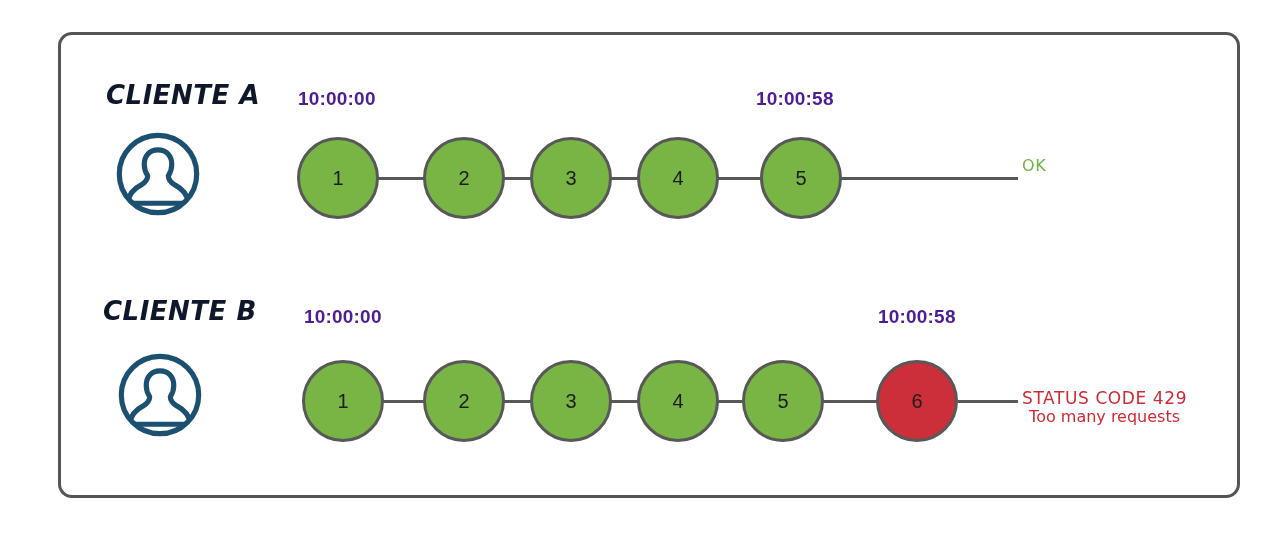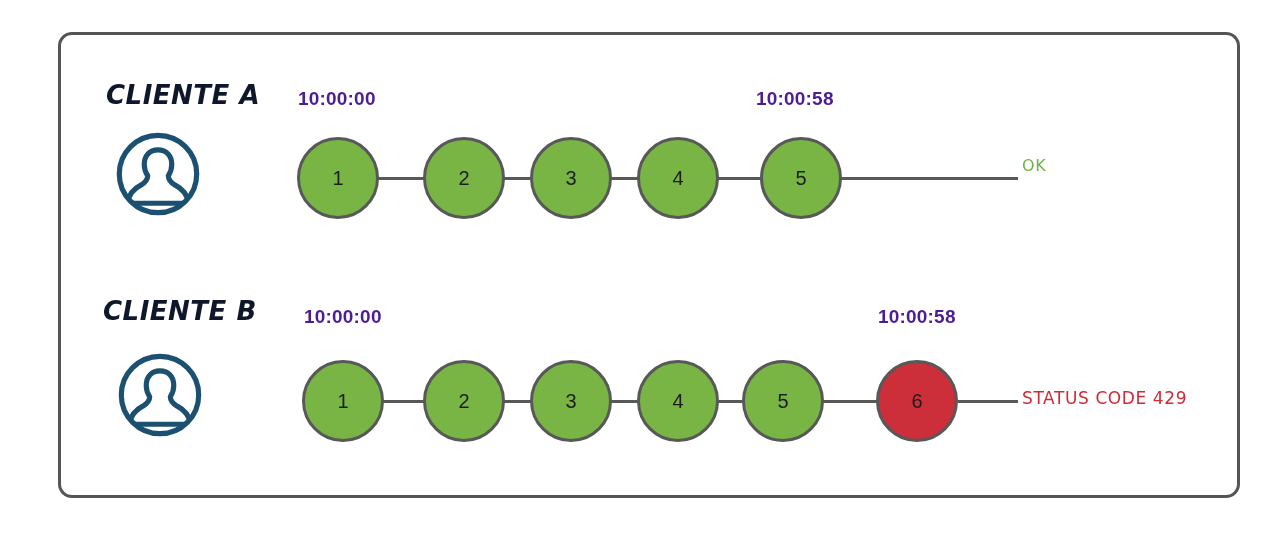--- a/index.html
+++ b/index.html
@@ -194,13 +194,14 @@
 </div>
 <div class="node ok" style="left:742px; top:360px;">
   <span>5</span>
 </div>
 <div class="node fail" style="left:876px; top:360px;">
   <span>6</span>
 </div>
 
 <div class="status fail" style="left:1022px; top:376px;margin-top:12px;">
   <span class="code">STATUS CODE 429</span>
+  <span class="sub">Too many requests</span>
 </div>
 
 </body></html>

